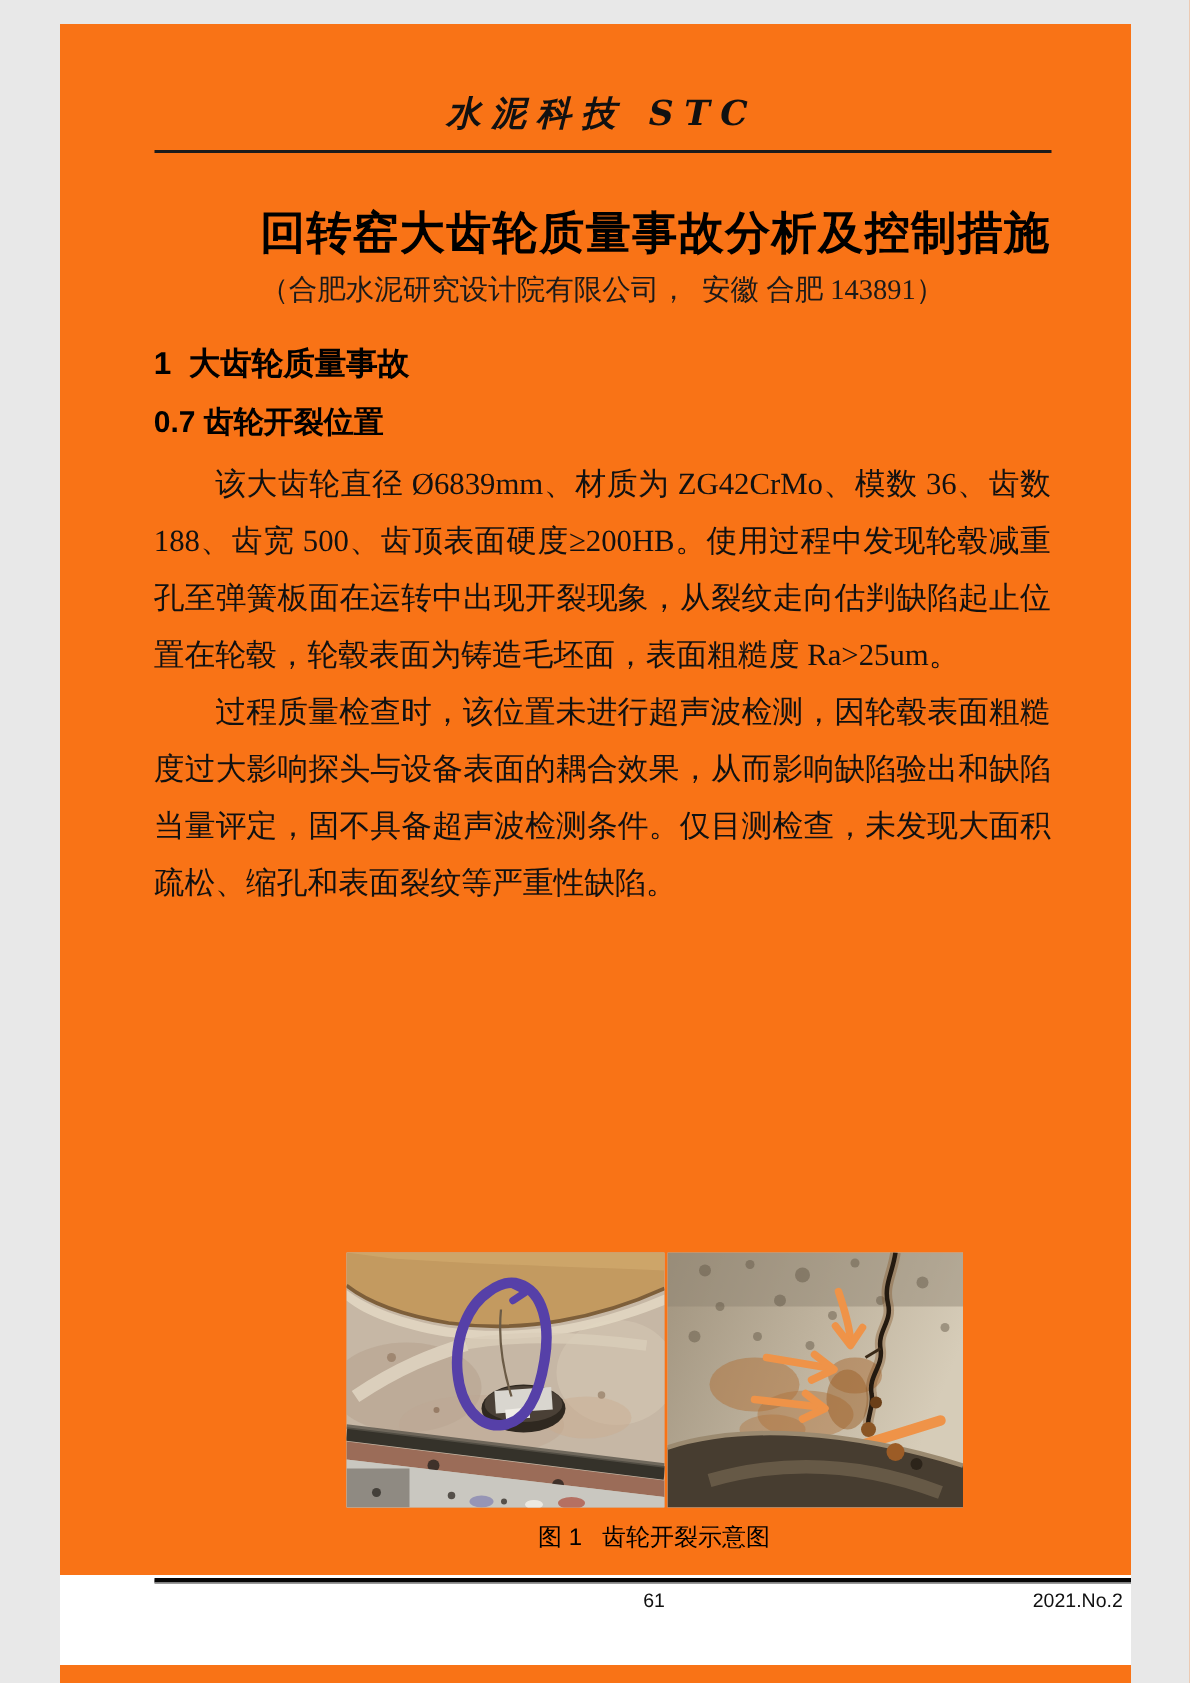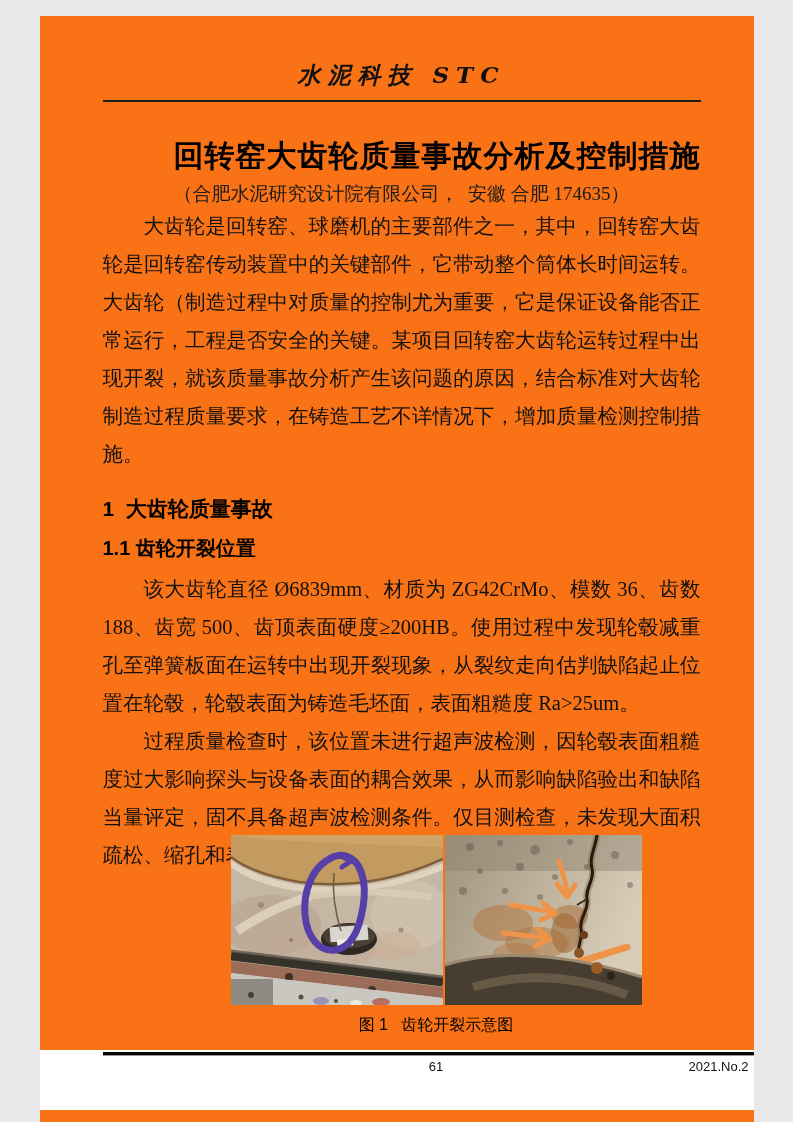--- a/index.html
+++ b/index.html
@@ -114,26 +114,25 @@
 </head>
 <body>
 
 <div class="page">
 
   <div class="content">
     <div class="journal-title">水泥科技 STC</div>
     <div class="header-rule"></div>
 
     <h1 class="article-title">回转窑大齿轮质量事故分析及控制措施</h1>
-    <div class="article-affiliation">（合肥水泥研究设计院有限公司，  安徽 合肥 174635）</div>
-
-    <p class="body-para">大齿轮是回转窑、球磨机的主要部件之一，其中，回转窑大齿轮是回转窑传动装置中的关键部件，它带动整个筒体长时间运转。大齿轮（制造过程中对质量的控制尤为重要，它是保证设备能否正常运行，工程是否安全的关键。某项目回转窑大齿轮运转过程中出现开裂，就该质量事故分析产生该问题的原因，结合标准对大齿轮制造过程质量要求，在铸造工艺不详情况下，增加质量检测控制措施。</p>
+    <div class="article-affiliation">（合肥水泥研究设计院有限公司，  安徽 合肥 143891）</div>
+
 
     <h2 class="sec">1  大齿轮质量事故</h2>
-    <h3 class="subsec">1.1 齿轮开裂位置</h3>
+    <h3 class="subsec">0.7 齿轮开裂位置</h3>
     <p class="body-para">该大齿轮直径 Ø6839mm、材质为 ZG42CrMo、模数 36、齿数 188、齿宽 500、齿顶表面硬度≥200HB。使用过程中发现轮毂减重孔至弹簧板面在运转中出现开裂现象，从裂纹走向估判缺陷起止位置在轮毂，轮毂表面为铸造毛坯面，表面粗糙度 Ra&gt;25um。</p>
     <p class="body-para">过程质量检查时，该位置未进行超声波检测，因轮毂表面粗糙度过大影响探头与设备表面的耦合效果，从而影响缺陷验出和缺陷当量评定，固不具备超声波检测条件。仅目测检查，未发现大面积疏松、缩孔和表面裂纹等严重性缺陷。</p>
   </div>
 
   <div class="figure-wrap">
     <div class="photos">
 
       <svg class="photo" width="212" height="170" viewBox="0 0 212 170">
         <rect width="212" height="170" fill="#c6b7a5"></rect>
         <ellipse cx="40" cy="90" rx="50" ry="30" fill="#b3a08c" opacity="0.5"></ellipse>

